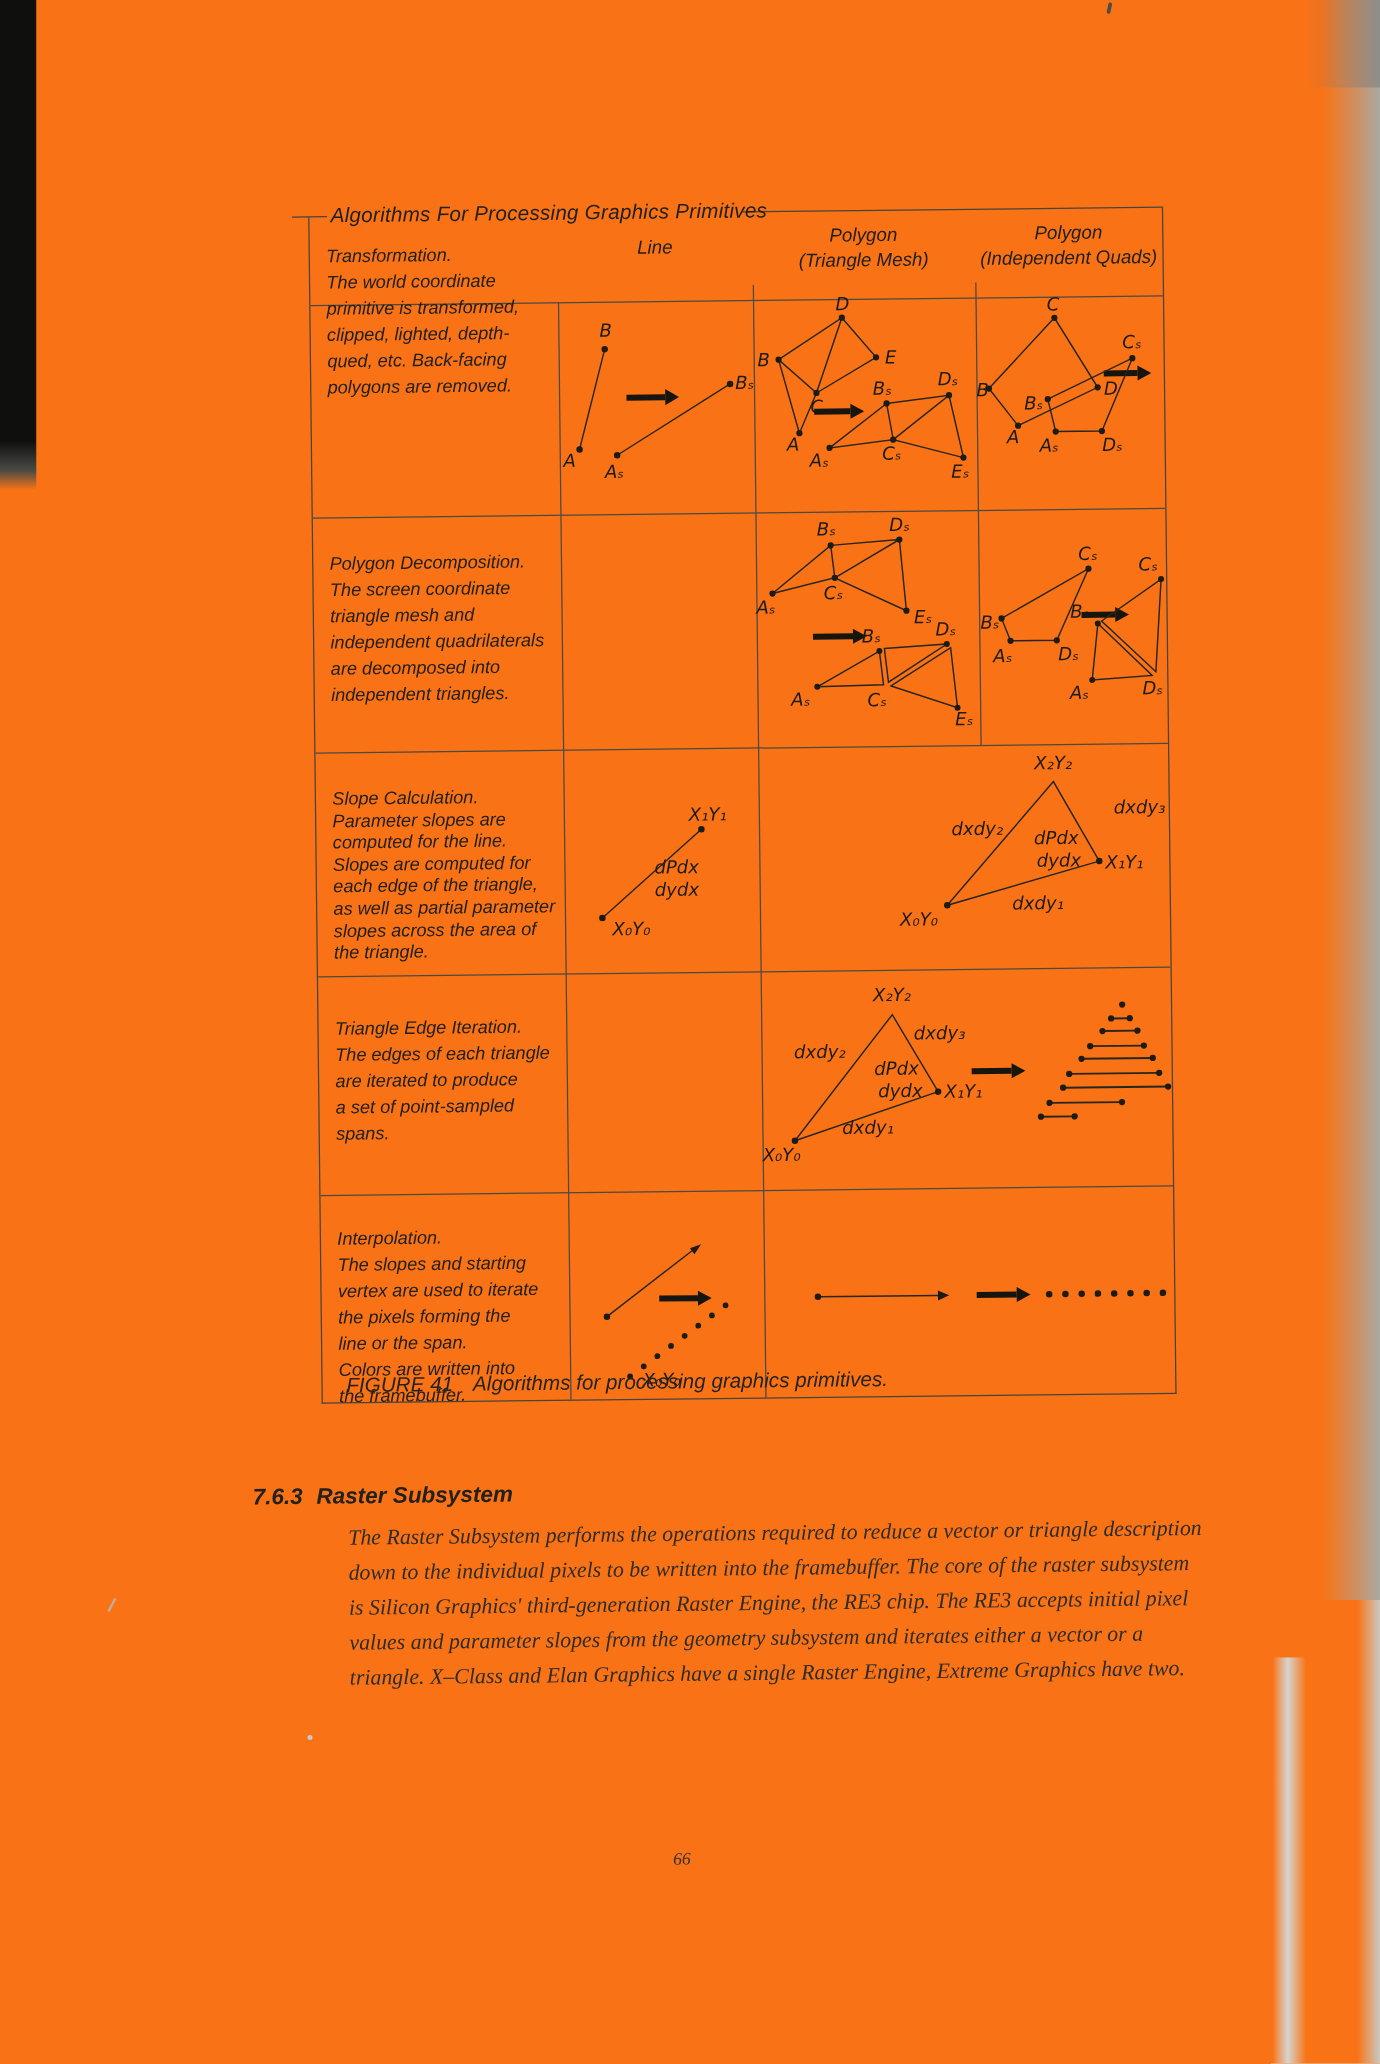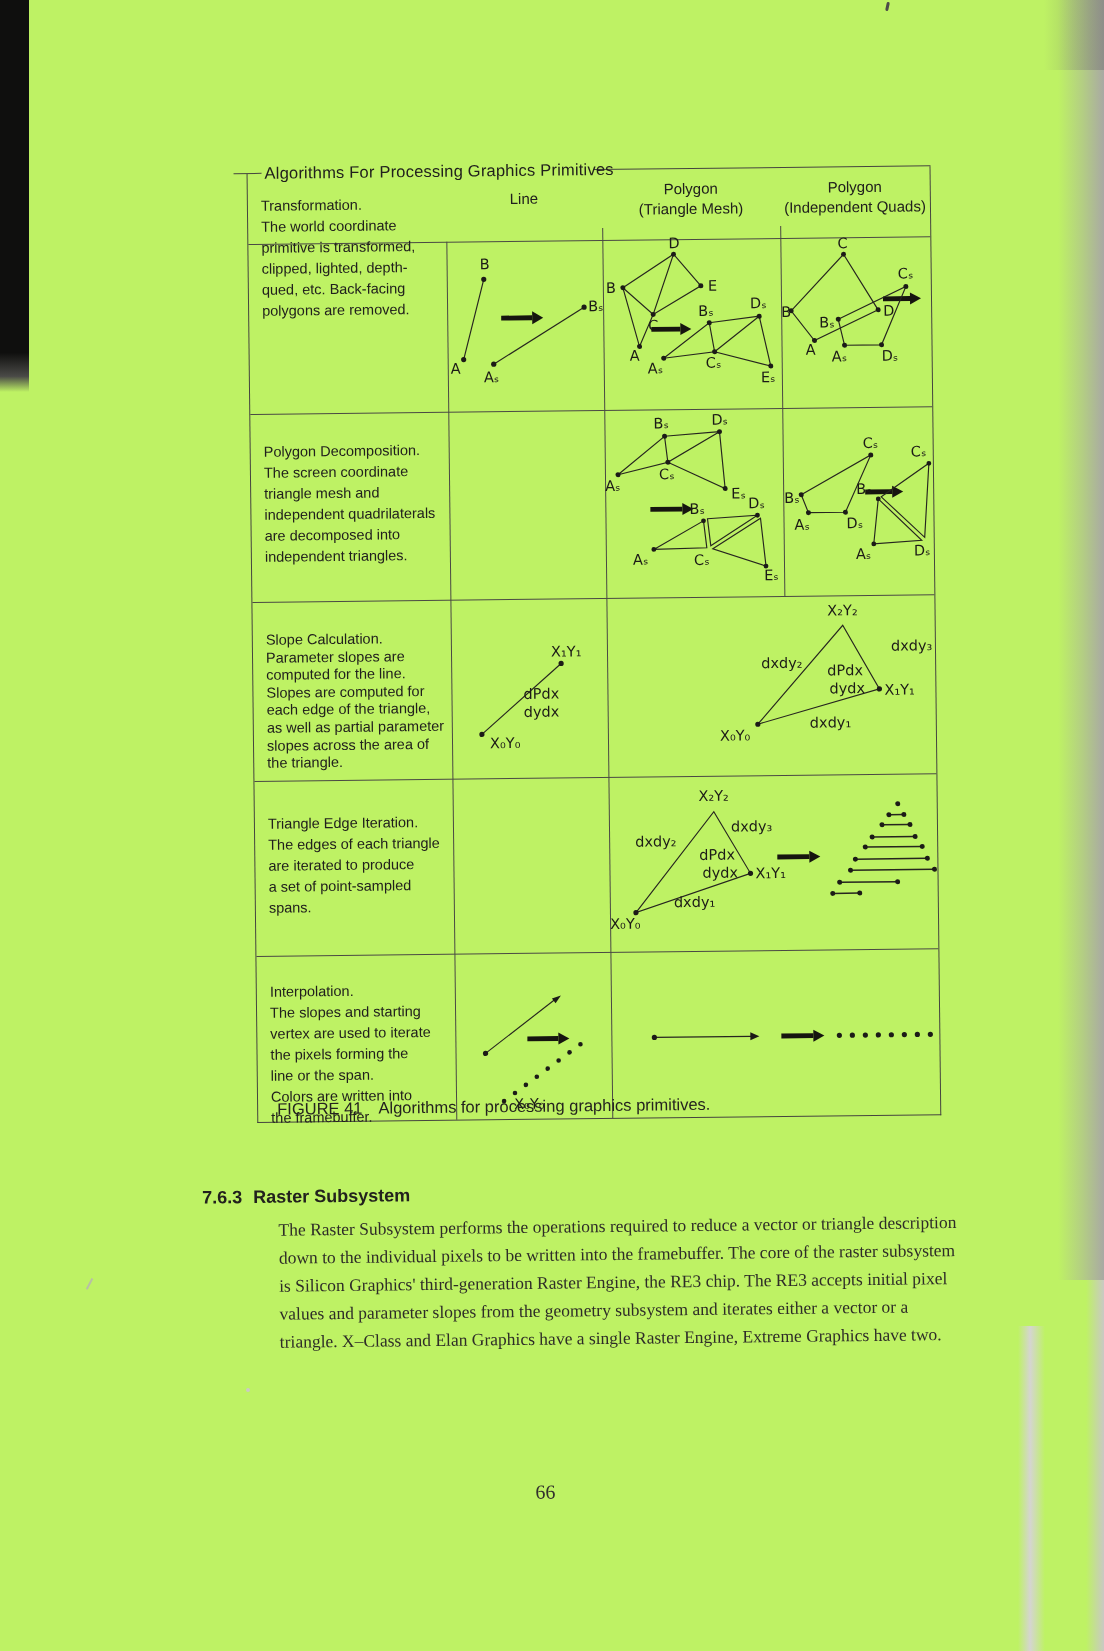--- a/index.html
+++ b/index.html
@@ -1,17 +1,17 @@
 <!DOCTYPE html>
 <html><head>
 <meta charset="utf-8">
 <style>
   html,body{margin:0;padding:0;background:#e8e8e6;}
-  #page{position:relative;width:1104px;height:1651px;background:#bef264;overflow:hidden;
-        font-family:"Liberation Sans",sans-serif;color:#1c1c1a;}
+  #page{position:relative;width:1104px;height:1651px;background:#f97316;overflow:hidden;
+        font-family:"Liberation Sans",sans-serif;color:#1c1c1a;font-style:italic;}
   #sheet{position:absolute;inset:0;transform:rotate(-0.65deg);transform-origin:600px 300px;}
 
   
   #figure-box{position:absolute;left:248px;top:170px;width:682px;height:948px;
               border:1px solid #45443f;border-top:none;}
   .fb-topstub{position:absolute;top:-1px;left:-14px;width:28px;height:1px;background:#45443f;}
   .fb-topline{position:absolute;top:-1px;left:346px;right:-1px;height:1px;background:#45443f;}
   #fb-legend{position:absolute;top:-10px;left:17px;font-size:16.5px;letter-spacing:.2px;
              color:#21201d;white-space:pre;}
   .hline{position:absolute;left:0;right:0;height:1px;background:#4a4944;}
@@ -31,21 +31,21 @@
 
   
   #caption{position:absolute;left:268px;top:1096px;font-size:16.5px;color:#24231f;}
   #caption .cap-text{margin-left:16px;}
   #section-heading{position:absolute;left:192px;top:1183px;font-size:18px;font-weight:bold;color:#22211d;}
   #section-heading .sec-title{margin-left:11px;}
   #body-par{position:absolute;left:268px;top:1212px;width:790px;
             font-family:"Liberation Serif",serif;font-size:17.5px;line-height:28px;
             color:#2e2c28;white-space:pre-line;}
   #page-num{position:absolute;left:492px;top:1480px;width:80px;text-align:center;
-            font-family:"Liberation Serif",serif;font-size:20px;color:#33312d;}
+            font-family:"Liberation Serif",serif;font-size:14px;color:#33312d;}
 
   
   #left-bar{position:absolute;left:0;top:0;width:29px;height:392px;
             background:linear-gradient(to bottom,#0f0f0e 90%,#4a4a47 96%,rgba(80,80,78,0));}
   #right-band{position:absolute;right:0;top:0;width:46px;height:1280px;
               background:linear-gradient(to right,rgba(176,176,172,0),rgba(168,168,164,.5) 55%,#a9a9a4);}
   #right-band-top{position:absolute;right:0;top:0;width:60px;height:70px;
               background:linear-gradient(to right,rgba(140,140,136,0),rgba(120,120,116,.55));}
   #right-band-low{position:absolute;right:0;top:1280px;width:18px;height:371px;
               background:linear-gradient(to right,rgba(190,190,186,0),#c9c9c4);}

